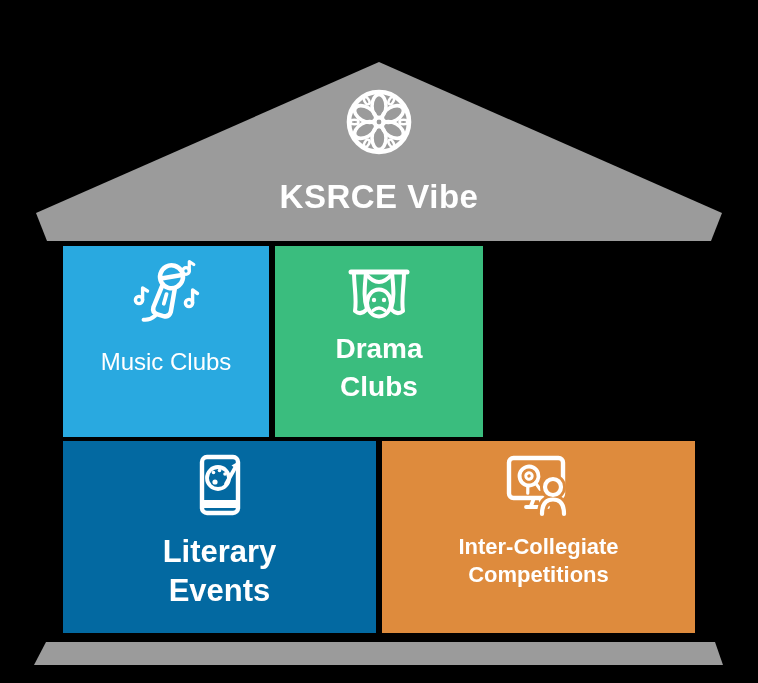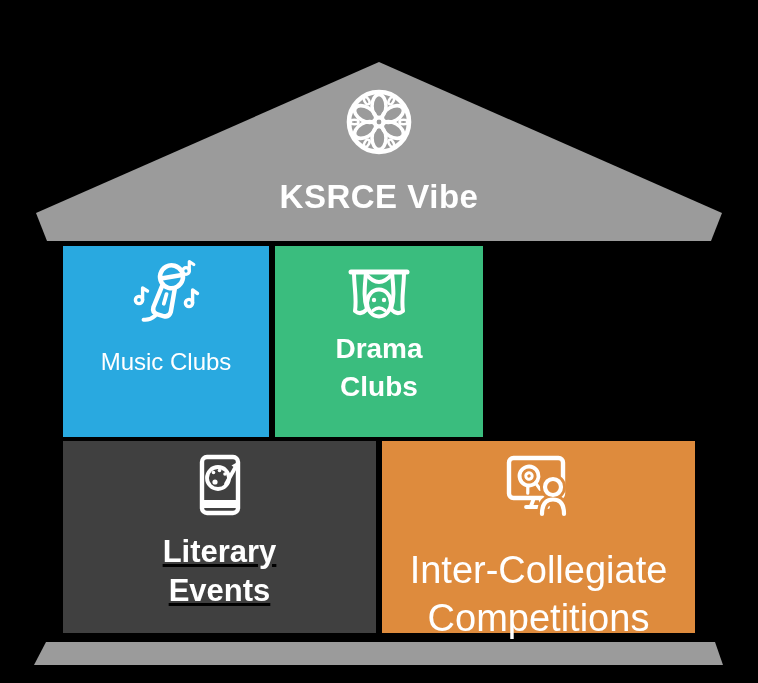--- a/index.html
+++ b/index.html
@@ -13,21 +13,21 @@
   .room .icon{flex:0 0 auto;}
   .room .label{color:#fff;text-align:center;}
   .room-music{left:63px;top:246px;width:206px;height:191px;padding-top:12px;box-sizing:border-box;}
   .room-drama{left:275px;top:246px;width:208px;height:191px;padding-top:19px;box-sizing:border-box;}
   .room-dance{left:487px;top:246px;width:206px;height:191px;padding-top:11px;box-sizing:border-box;}
   .room-literary{left:63px;top:441px;width:313px;height:192px;padding-top:13px;box-sizing:border-box;}
   .room-inter{left:382px;top:441px;width:313px;height:192px;padding-top:13px;box-sizing:border-box;}
   .label-music{font-size:24px;font-weight:500;margin-top:14px;}
   .label-two{font-size:28px;font-weight:700;line-height:1.34;max-width:120px;margin-top:1px;}
   .label-literary{font-size:31px;font-weight:700;line-height:1.25;max-width:190px;margin-top:15px;}
-  .label-inter{font-size:38px;font-weight:400;line-height:1.27;max-width:292px;margin-top:20px;}
+  .label-inter{font-size:22px;font-weight:700;line-height:1.27;max-width:292px;margin-top:7px;}
   svg.icon, svg.roof-icon{display:block;}
   .stroke{fill:none;stroke:#fff;stroke-linecap:round;stroke-linejoin:round;}
 </style>
 </head>
 <body>
 
 <div class="canvas">
 
   <svg class="shape-layer" viewBox="0 0 758 683">
     <polygon points="379,62 722,213 711,241 47,241 36,213" style="fill: rgb(155, 155, 155);"></polygon>
@@ -82,21 +82,21 @@
       <path class="stroke" d="M25,9 Q38,25 51,9" stroke-width="4"></path>
       <ellipse class="stroke" cx="38" cy="38" rx="12" ry="13.5" stroke-width="4"></ellipse>
       <circle cx="33" cy="35" r="2.2" fill="#fff"></circle>
       <circle cx="43" cy="35" r="2.2" fill="#fff"></circle>
       <path class="stroke" d="M32,45.5 Q38,40.5 44,45.5" stroke-width="3.4"></path>
     </svg>
     <div class="label label-two">Drama Clubs</div>
   </div>
 
 
-  <div class="room room-literary" style="background-color: #404040; text-decoration: underline;">
+  <div class="room room-literary" style="background-color: #0369a1;">
     <svg class="icon" width="64" height="64" viewBox="0 0 64 64">
       <rect class="stroke" x="14" y="3" width="36" height="56" rx="5" stroke-width="4.4"></rect>
       <rect x="15" y="46" width="34" height="8" fill="#fff"></rect>
       <circle class="stroke" cx="30" cy="24" r="11" stroke-width="3.8"></circle>
       <circle cx="25.5" cy="18.5" r="1.8" fill="#fff"></circle>
       <circle cx="31.5" cy="16.5" r="1.8" fill="#fff"></circle>
       <circle cx="37" cy="20" r="1.8" fill="#fff"></circle>
       <circle cx="27" cy="28" r="2.6" fill="#fff"></circle>
       <line class="stroke" x1="38" y1="30" x2="47" y2="14" stroke-width="3.8"></line>
       <path d="M47,14 L50.5,7.5 L43.5,11.5 Z" fill="#fff"></path>

